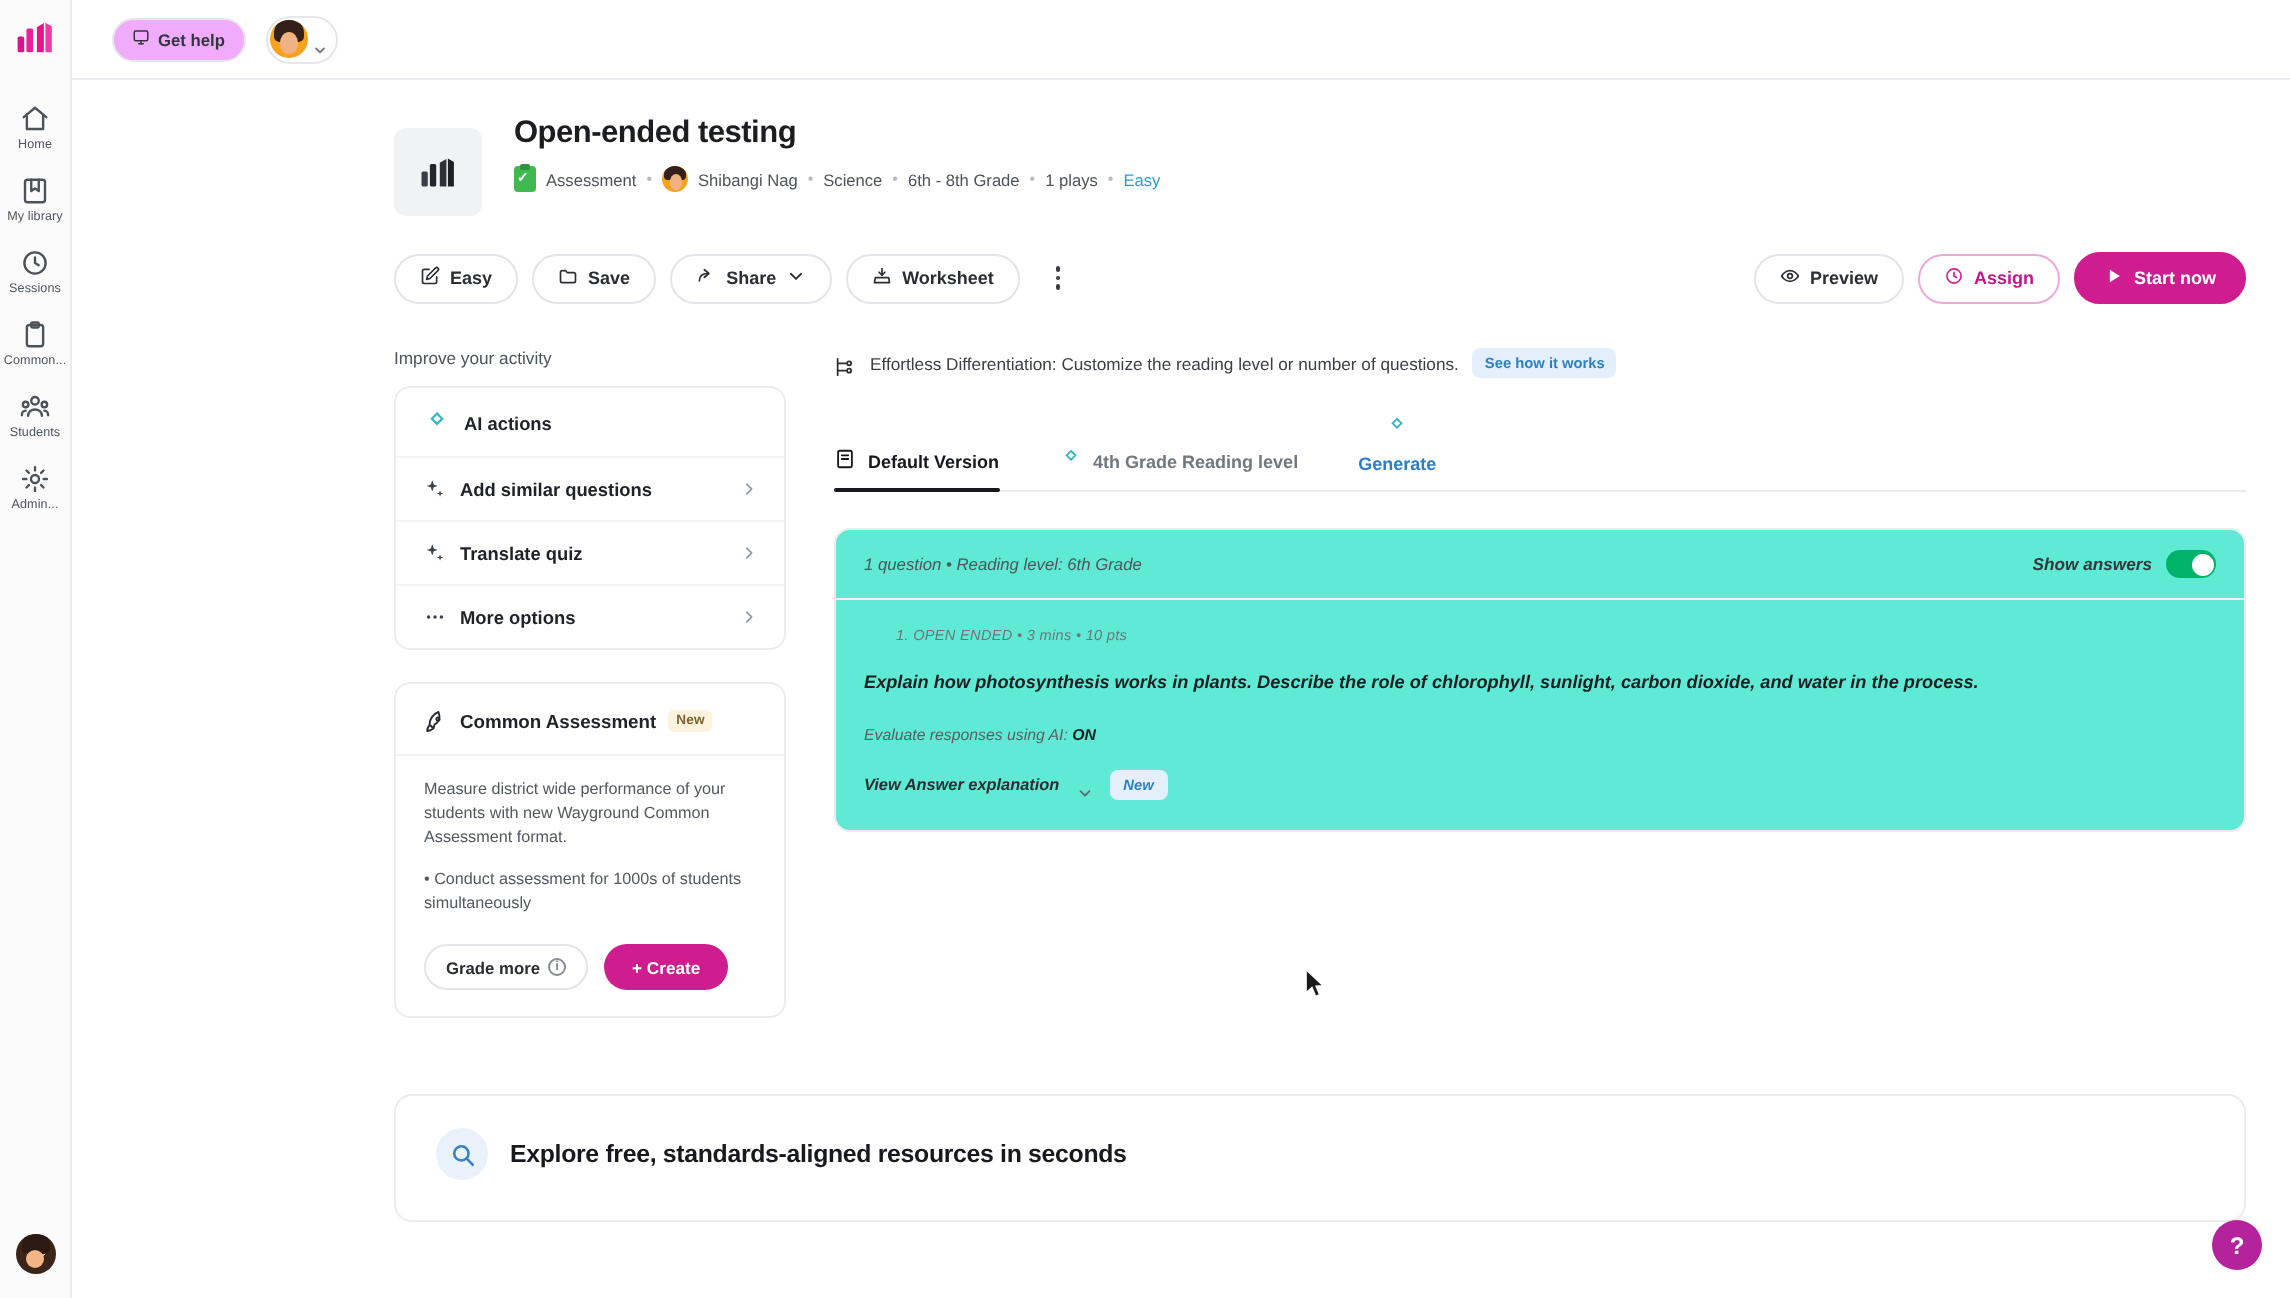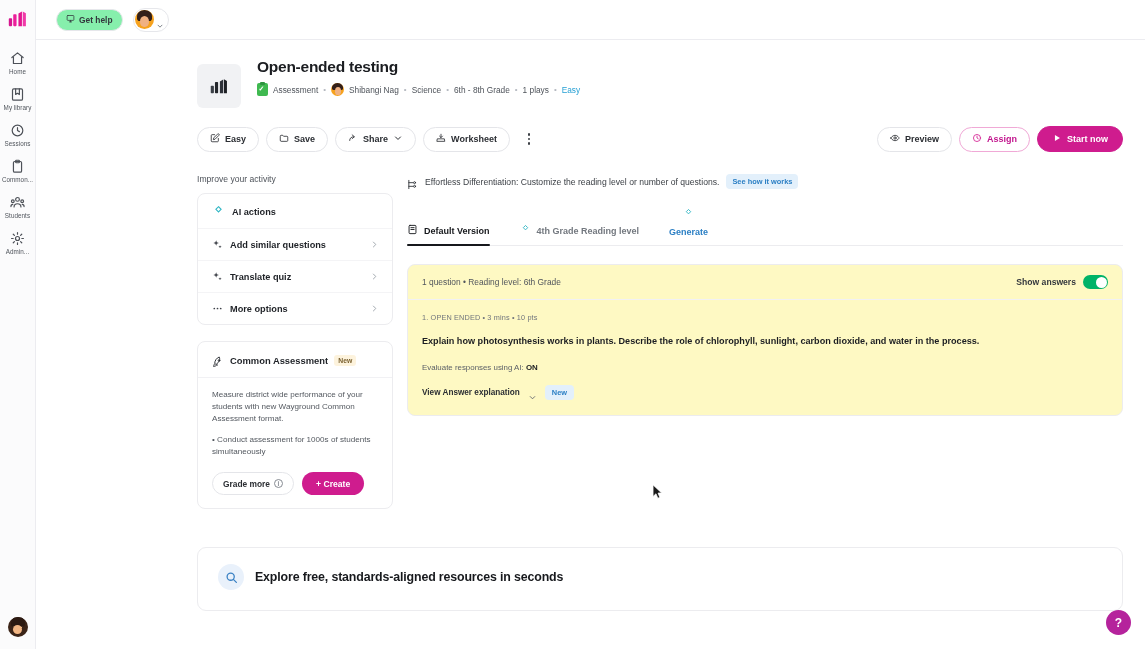--- a/index.html
+++ b/index.html
@@ -58,21 +58,21 @@
   .searchbox {
     flex: 1; height: 26px; border: 1px solid #e6e7eb; border-radius: 14px;
     display: flex; align-items: center; gap: 8px; padding: 0 12px;
     background: #fff; max-width: 944px;
   }
   .searchbox .s-ico { width: 11px; height: 11px; color: #6b7079; flex: 0 0 11px; }
   .searchbox .s-txt { font-size: 9px; color: #8b9098; }
   .help-btn {
     height: 22px; border: 1px solid #e6e7eb; border-radius: 12px;
     display: flex; align-items: center; gap: 4px; padding: 0 9px;
-    font-size: 8.4px; font-weight: 700; color: #33373d; background: #86efac; cursor: pointer;
+    font-size: 8.4px; font-weight: 700; color: #33373d; background: #f0abfc; cursor: pointer;
   }
   .help-btn svg { width: 9px; height: 9px; }
   .avatar-pill {
     height: 24px; border: 1px solid #e6e7eb; border-radius: 14px;
     display: flex; align-items: center; gap: 2px; padding: 1px 4px 1px 1px;
     background: #fff; cursor: pointer;
   }
   .avatar-img {
     width: 19px; height: 19px; border-radius: 50%; position: relative;
     background: #f6a21e; overflow: hidden; flex:0 0 19px;
@@ -150,21 +150,21 @@
   .kebab-dots i { width: 2.4px; height: 2.4px; border-radius: 50%; background: #3b3f45; display:block; }
   .spacer { flex: 1; }
   .btn-assign { border-color: #f0a9d6; color: #c2168e; }
   .btn-assign svg { color: #d41e91; }
   .btn-start {
     background: #cf1c8e; border-color: #cf1c8e; color: #fff; height: 26px; padding: 0 14px;
   }
   .btn-start svg { color: #fff; }
 
   
-  .body-cols { display: flex; gap: 14px; margin: 22px 0 0 161px; padding-right: 22px; }
+  .body-cols { display: flex; gap: 24px; margin: 22px 0 0 161px; padding-right: 22px; }
   .col-left { width: 196px; flex: 0 0 196px; }
   .col-right { flex: 1; }
 
   .col-title { font-size: 8.6px; color: #4e535a; margin-bottom: 9px; }
   .card {
     border: 1px solid #ececef; border-radius: 8px; background: #fff;
     overflow: hidden;
   }
   .ai-head {
     display: flex; align-items: center; gap: 7px; padding: 11px 14px 10px;
@@ -229,39 +229,39 @@
   }
   .tab.active { color: #16181c; }
   .tab.active::after {
     content:""; position: absolute; left: 0; right: 0; bottom: -1px; height: 2px;
     background: #16181c; border-radius: 2px;
   }
   .tab.gen { color: #2b7fc4; flex-direction: column; }
   .tab svg { width: 11px; height: 11px; }
 
   .q-card {
-    border: 1px solid #ececef; border-radius: 8px; margin-top: 18px; background: #fef9c3;
+    border: 1px solid #ececef; border-radius: 8px; margin-top: 18px; background: #5eead4; font-style: italic;
   }
   .q-head {
     display: flex; align-items: center; padding: 10px 14px;
     border-bottom: 1px solid #f1f1f4;
   }
   .q-head .qh-txt { font-size: 8.4px; color: #50555c; flex: 1; }
   .show-ans { display: flex; align-items: center; gap: 7px; }
   .show-ans .sa-lbl { font-size: 8.6px; font-weight: 700; color: #33373d; }
   .toggle {
     width: 25px; height: 14px; border-radius: 8px; background: #00b368;
     position: relative; cursor: pointer;
   }
   .toggle i {
     position: absolute; right: 1.5px; top: 1.5px; width: 11px; height: 11px;
     border-radius: 50%; background: #fff; display:block;
   }
   .q-body { padding: 13px 14px 15px; }
-  .q-meta { font-size: 7.3px; color: #70757c; letter-spacing: .15px; }
+  .q-meta { font-size: 7.3px; color: #70757c; letter-spacing: .15px; margin-left: 16px; }
   .q-text {
     font-size: 9.1px; font-weight: 700; color: #1b1d21; margin-top: 13px; line-height: 13px;
   }
   .q-eval { font-size: 7.9px; color: #5a5f66; margin-top: 15px; }
   .q-eval b { color: #1b1d21; }
   .q-expl { display: flex; align-items: center; gap: 8px; margin-top: 13px; }
   .q-expl .lab { font-size: 8.2px; font-weight: 700; color: #2b2e33; cursor: pointer; }
   .q-expl .chev { width: 9px; height: 9px; color: #62676e; }
   .q-new {
     font-size: 7.4px; font-weight: 700; color: #2b7fc4; background: #e3f0fb;

